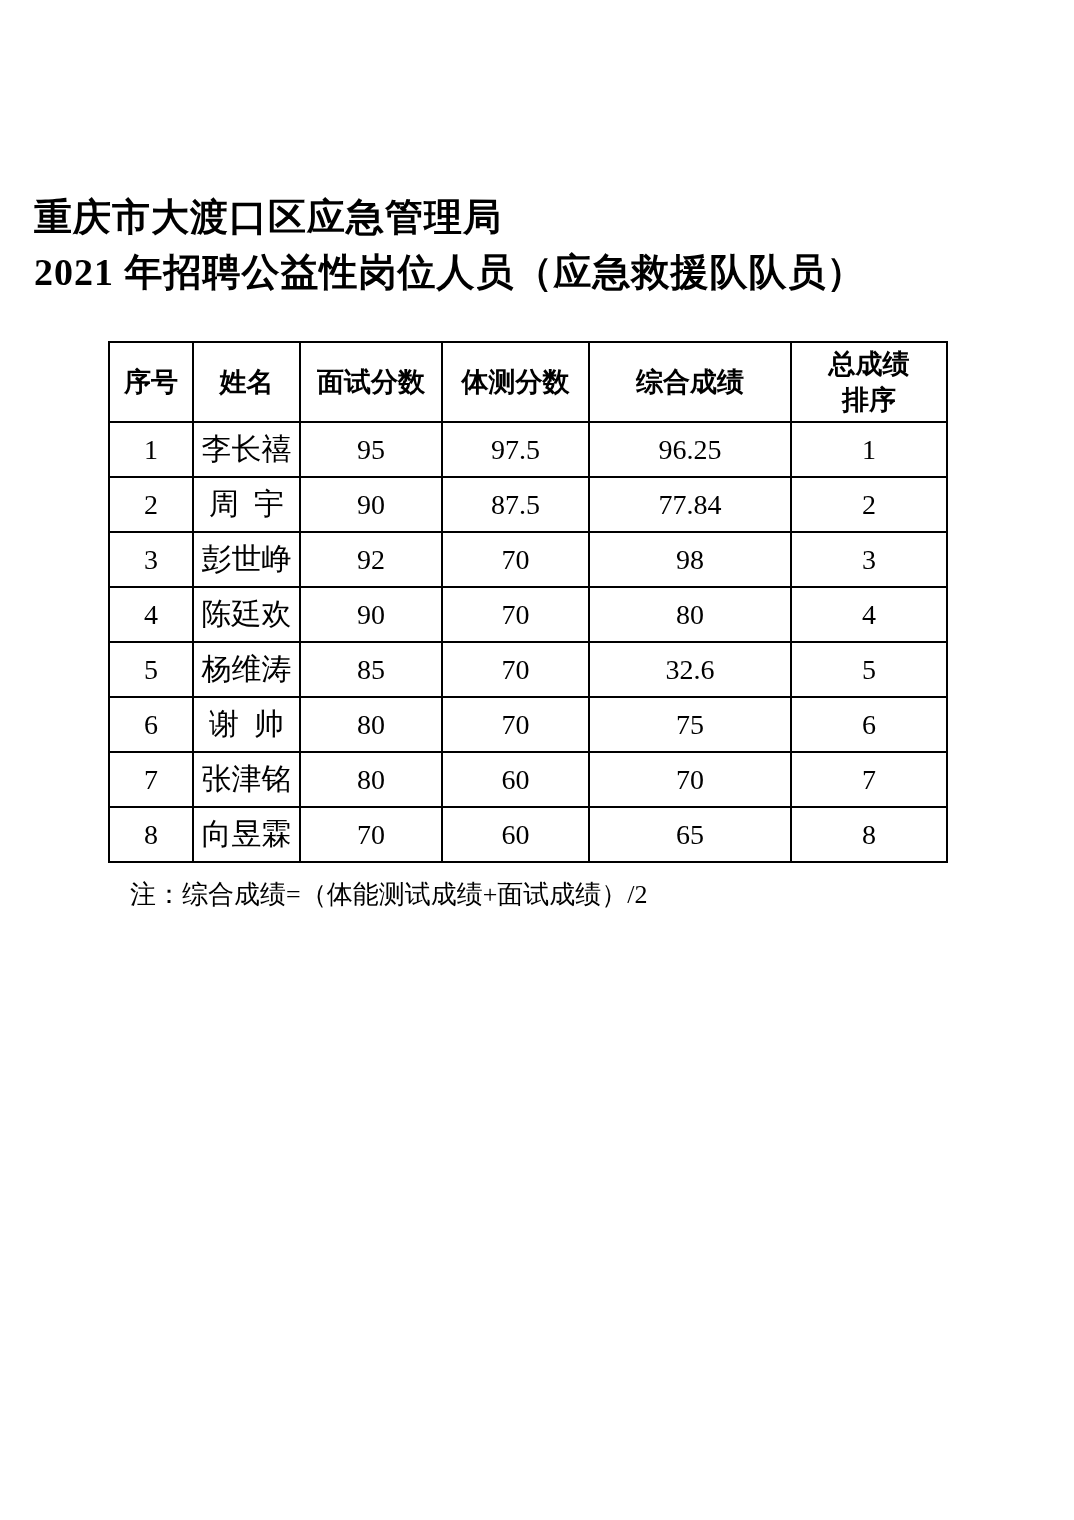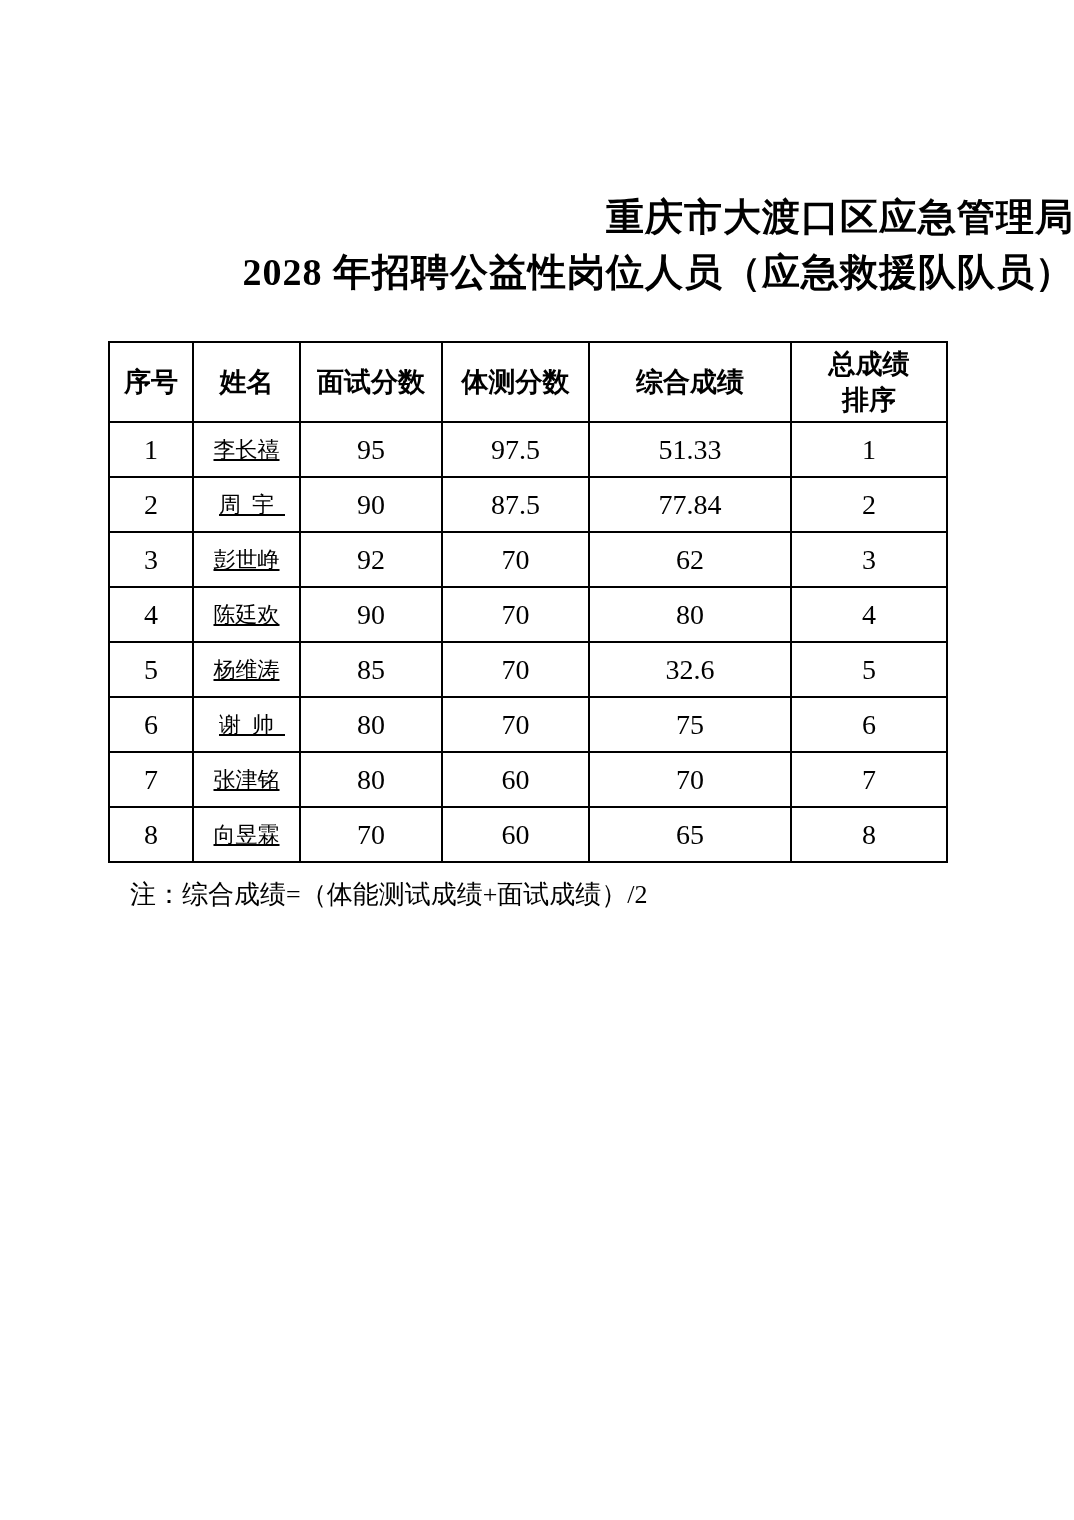--- a/index.html
+++ b/index.html
@@ -7,21 +7,21 @@
     position: relative;
     width: 1074px;
     height: 1520px;
     background: #ffffff;
     color: #000000;
     font-family: "Liberation Serif", "DejaVu Serif", serif;
     overflow: hidden;
   }
   .title-block {
     padding-top: 190px;
-    text-align: right;
+    text-align: left;
     font-weight: 700;
     font-size: 38px;
     line-height: 55px;
     letter-spacing: 1px;
     font-family: "Liberation Serif", "DejaVu Serif", serif;
     padding-left: 34px;
   }
   .score-table {
     margin: 41px 0 12px 108px;
     width: 838px;
@@ -42,40 +42,39 @@
     font-size: 27px;
     line-height: 36px;
     white-space: pre-line;
   }
   .score-table td { height: 53px; }
   .num-cell {
     font-size: 28px;
     font-family: "Liberation Serif", "DejaVu Serif", serif;
   }
   .name-cell {
-    font-size: 22px;
+    font-size: 30px;
     font-family: "Liberation Serif", "DejaVu Serif", serif;
-    text-decoration: underline;
   }
   .spread { letter-spacing: 0.5em; text-indent: 0.5em; }
   .footnote {
     margin: 12px 0 8px 130px;
     font-size: 26px;
     line-height: 40px;
     font-family: "Liberation Serif", "DejaVu Serif", serif;
   }
 </style>
 </head>
 <body>
 
 <div class="page">
 
   <div class="title-block">
     <div>重庆市大渡口区应急管理局</div>
-    <div>2028 年招聘公益性岗位人员（应急救援队队员）</div>
+    <div>2021 年招聘公益性岗位人员（应急救援队队员）</div>
   </div>
 
   <table class="score-table">
     <colgroup>
       <col style="width:84px">
       <col style="width:107px">
       <col style="width:142px">
       <col style="width:147px">
       <col style="width:202px">
       <col style="width:156px">
@@ -90,37 +89,37 @@
         <th>总成绩
 排序</th>
       </tr>
     </thead>
     <tbody>
         <tr>
           <td class="num-cell">1</td>
           <td class="name-cell">李长禧</td>
           <td class="num-cell">95</td>
           <td class="num-cell">97.5</td>
-          <td class="num-cell">51.33</td>
+          <td class="num-cell">96.25</td>
           <td class="num-cell">1</td>
         </tr>
         <tr>
           <td class="num-cell">2</td>
           <td class="name-cell spread">周宇</td>
           <td class="num-cell">90</td>
           <td class="num-cell">87.5</td>
           <td class="num-cell">77.84</td>
           <td class="num-cell">2</td>
         </tr>
         <tr>
           <td class="num-cell">3</td>
           <td class="name-cell">彭世峥</td>
           <td class="num-cell">92</td>
           <td class="num-cell">70</td>
-          <td class="num-cell">62</td>
+          <td class="num-cell">98</td>
           <td class="num-cell">3</td>
         </tr>
         <tr>
           <td class="num-cell">4</td>
           <td class="name-cell">陈廷欢</td>
           <td class="num-cell">90</td>
           <td class="num-cell">70</td>
           <td class="num-cell">80</td>
           <td class="num-cell">4</td>
         </tr>

